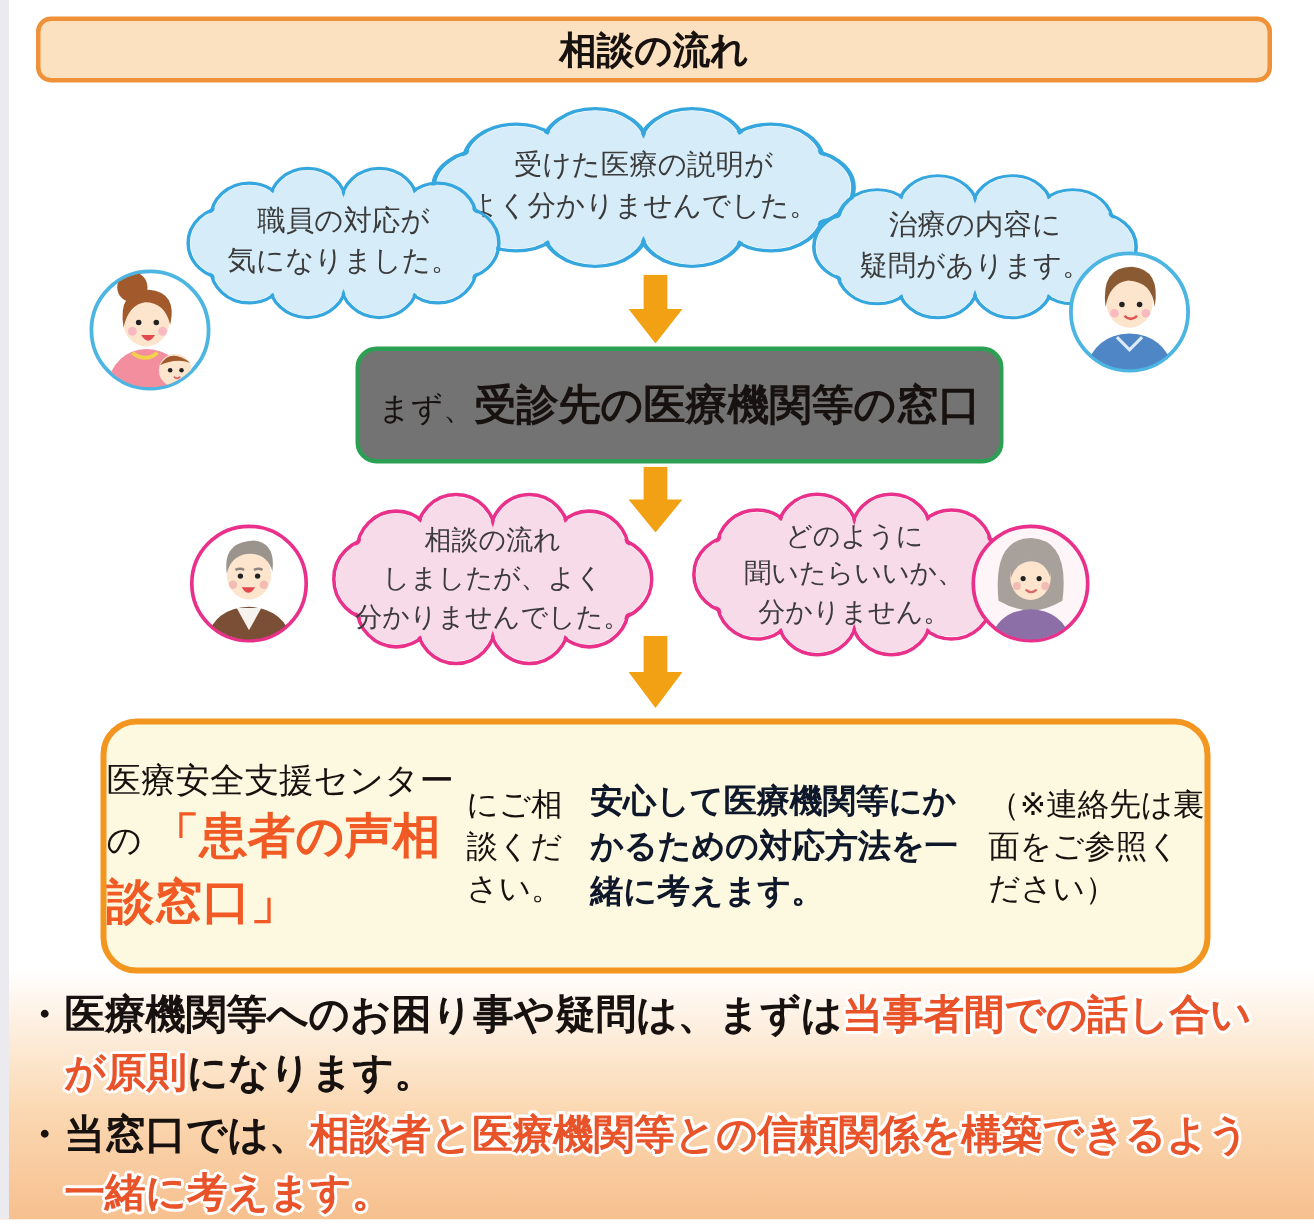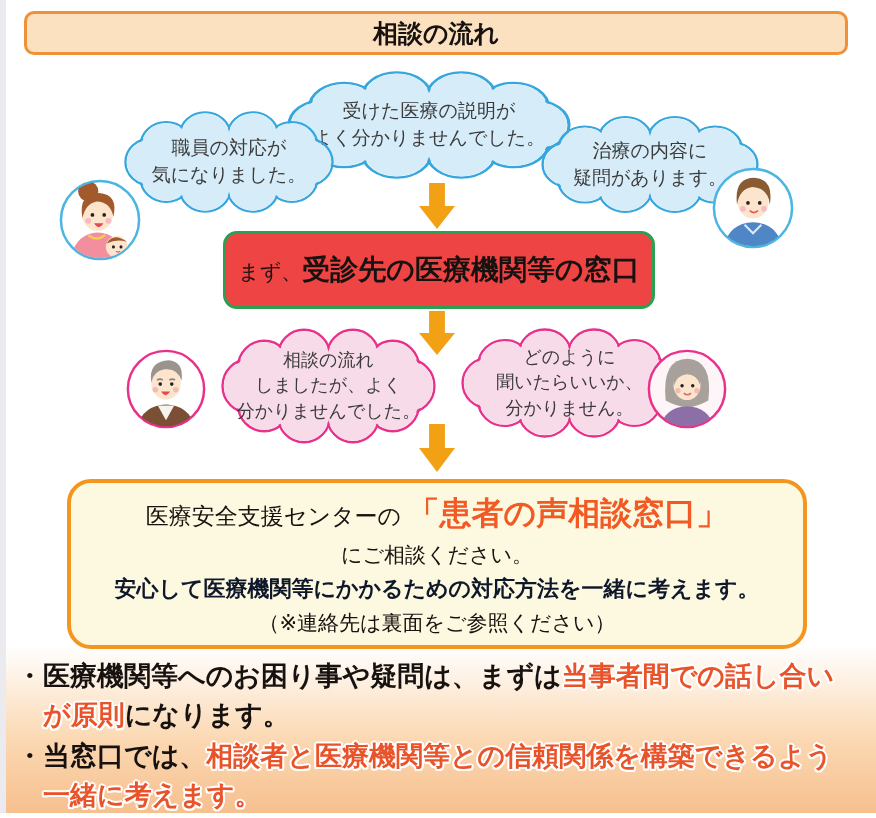--- a/index.html
+++ b/index.html
@@ -29,29 +29,29 @@
   #bubble-left .txt{font-size:18px;}
   #bubble-right{left:458px;top:326px;width:223px;height:114px;}
   #bubble-right .txt{font-size:18px;}
 
   .arrow{position:absolute;width:36px;background:#f2a115;z-index:2;
         clip-path:polygon(28% 0,72% 0,72% 50%,100% 50%,50% 100%,0 50%,28% 50%);}
   #arrow-1{left:419px;top:183px;height:46px;}
   #arrow-2{left:419px;top:311px;height:44px;}
   #arrow-3{left:419px;top:424px;height:48px;}
 
-  .green-box{position:absolute;left:223px;top:231px;width:426px;height:72px;background:#ef4444;
+  .green-box{position:absolute;left:237px;top:231px;width:426px;height:72px;background:#737373;
         border:3px solid #2ba052;border-radius:14px;display:flex;flex-direction:column;align-items:center;
         justify-content:center;z-index:2;}
   .green-box .l1{font-size:21px;}
   .green-box .l1 .em{font-size:28px;font-weight:800;}
   .green-box .l2{font-size:20px;margin-top:1px;}
 
   .orange-box{position:absolute;left:67px;top:479px;width:732px;height:162px;background:#fdf9e0;
-        border:4px solid #f3961f;border-radius:24px;display:flex;flex-direction:column;align-items:center;
+        border:4px solid #f3961f;border-radius:24px;display:flex;flex-direction:row;align-items:center;
         justify-content:center;gap:5px;z-index:2;}
   .orange-box .l1{font-size:23px;}
   .orange-box .l1 .em{font-size:32px;font-weight:900;color:#f15a24;}
   .orange-box .l2{font-size:21px;}
   .orange-box .l3{font-size:22px;font-weight:800;color:#0f172a;}
   .orange-box .l4{font-size:21px;}
 
   .avatar{position:absolute;z-index:3;}
   #avatar-mother{left:58px;top:178px;width:84px;height:84px;}
   #avatar-man{left:711px;top:166px;width:84px;height:84px;}

